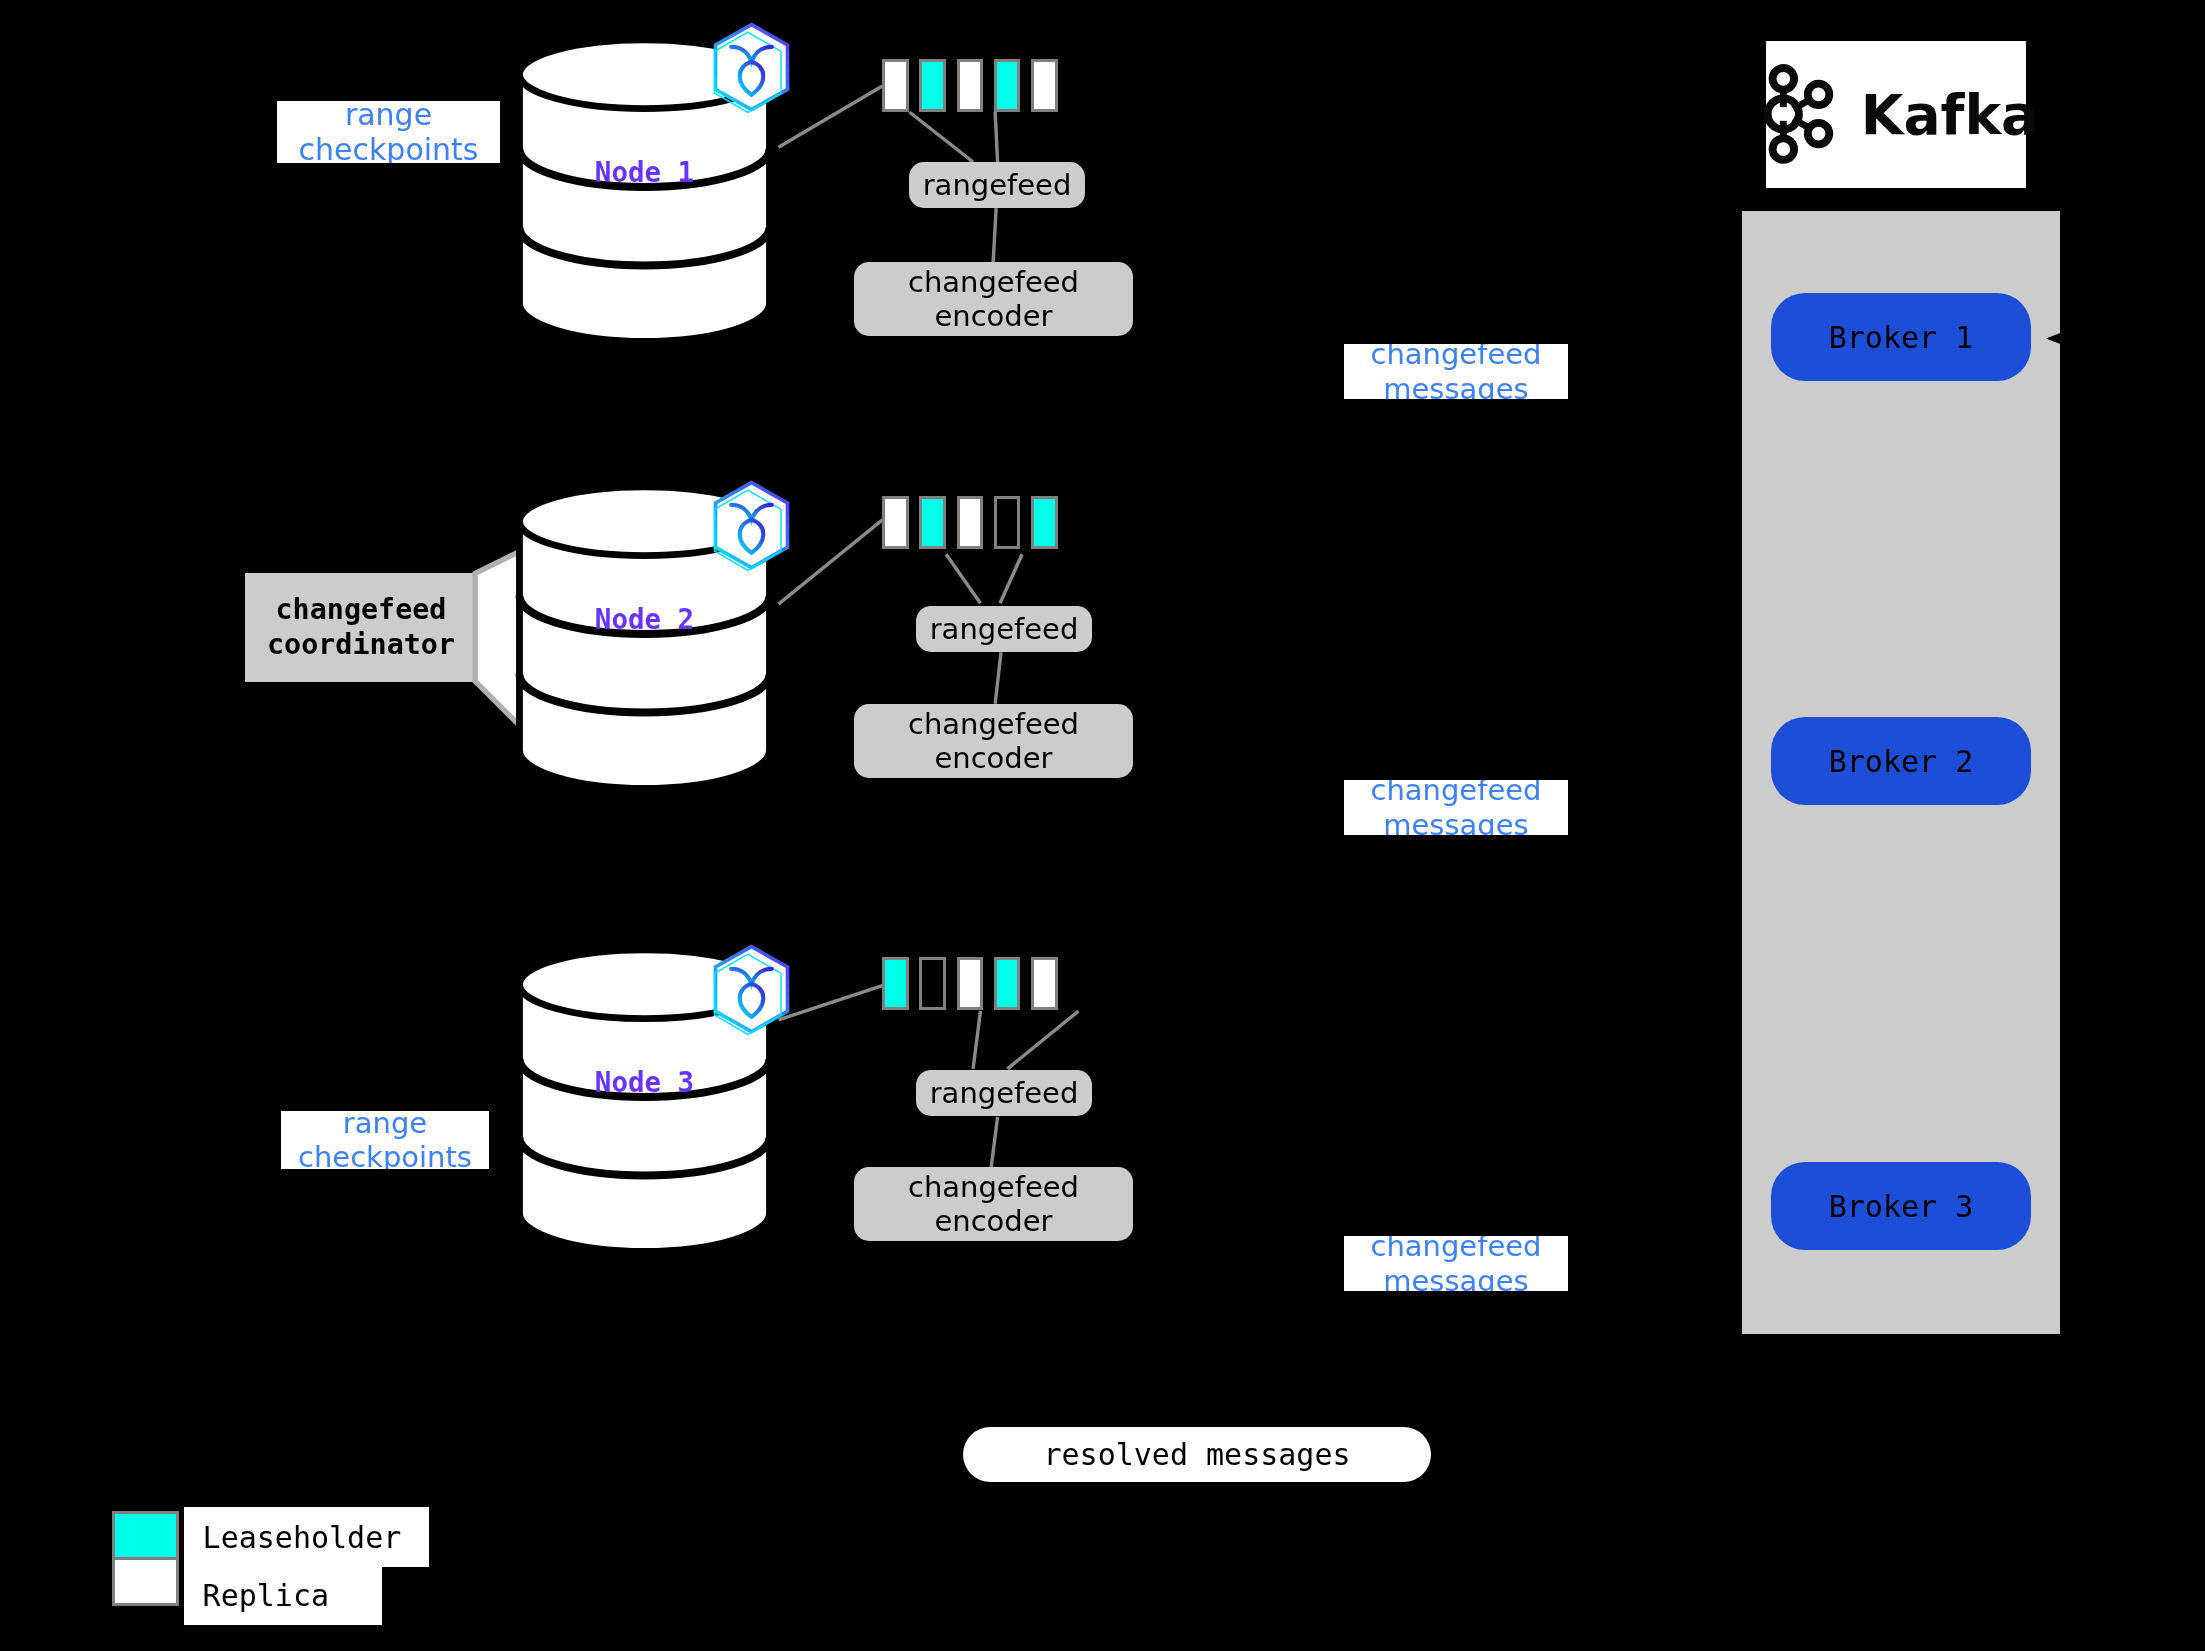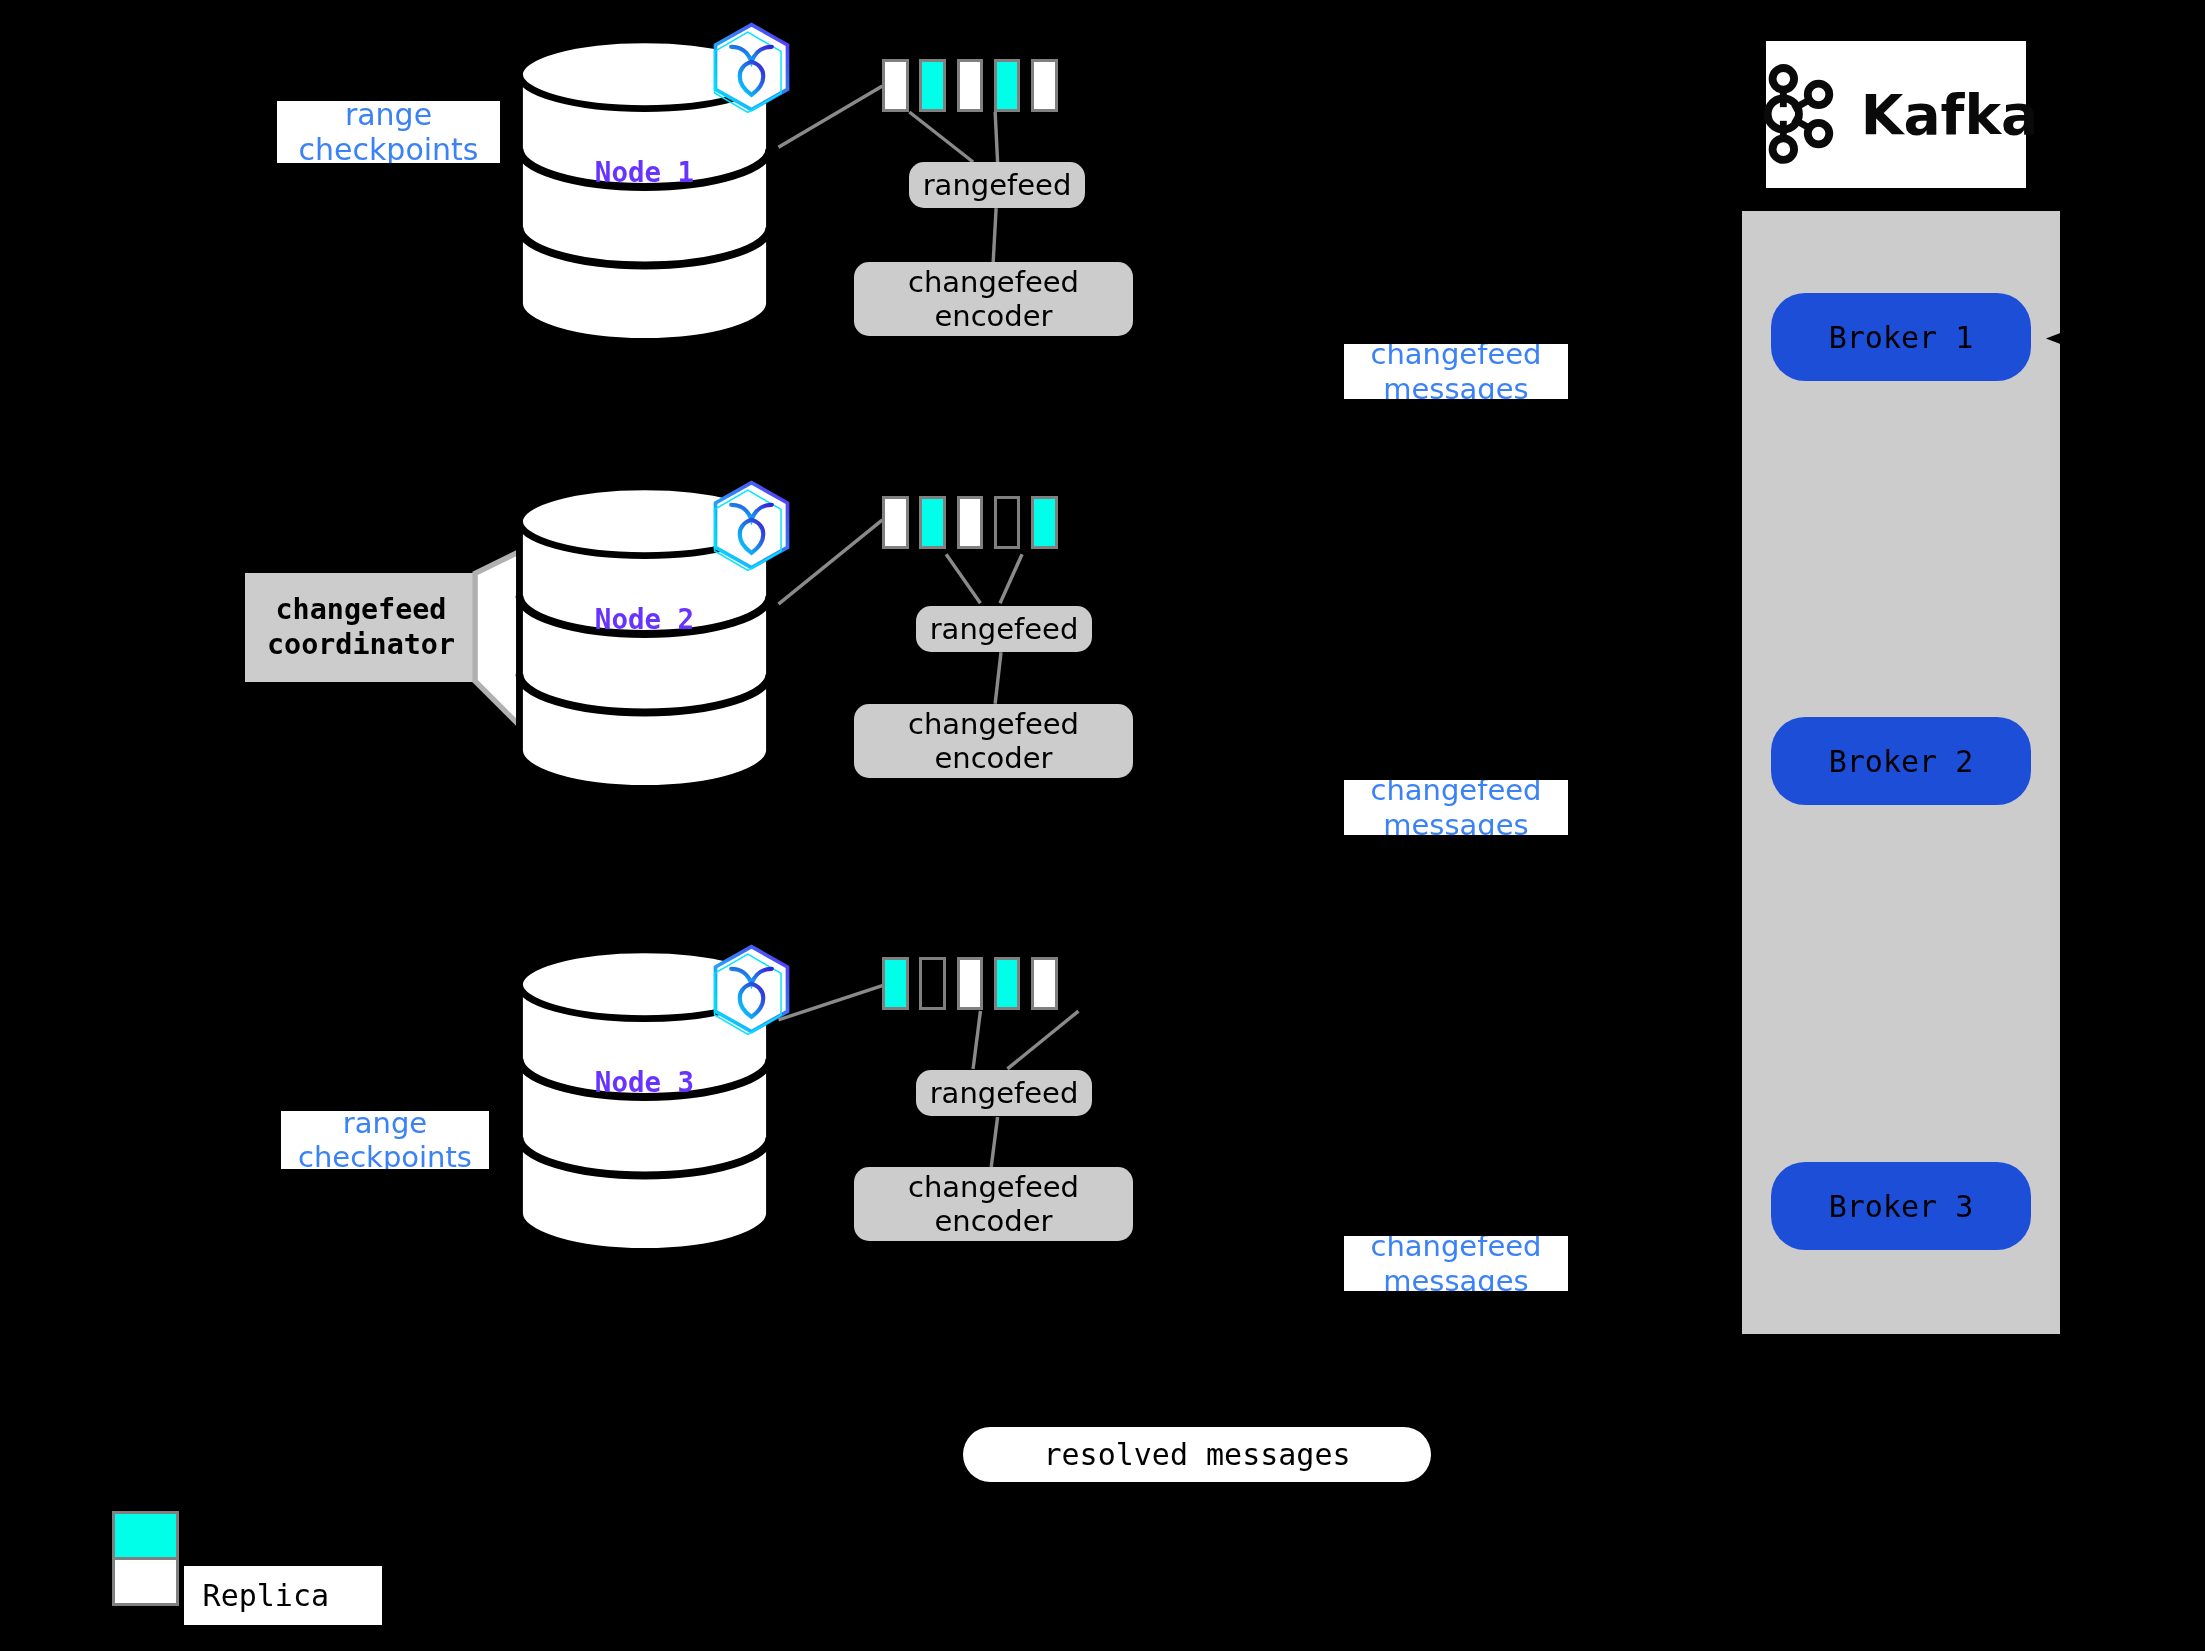--- a/index.html
+++ b/index.html
@@ -320,16 +320,17 @@
 
   <div class="broker" style="left:1771px;top:293px;width:260px;height:88px;font-size:30px;">Broker 1</div>
   <div class="broker" style="left:1771px;top:717px;width:260px;height:88px;font-size:30px;">Broker 2</div>
   <div class="broker" style="left:1771px;top:1162px;width:260px;height:88px;font-size:30px;">Broker 3</div>
 
   <div class="pill" style="left:963px;top:1427px;width:468px;height:55px;font-size:30px;">resolved messages</div>
 
   <div class="legend-swatch" style="left:112px;top:1511px;width:67px;height:49px;background:#00ffe8;"></div>
   <div class="legend-swatch" style="left:112px;top:1557px;width:67px;height:49px;background:#ffffff;"></div>
 
+  <div class="legend-label" style="left:184px;top:1507px;width:226px;height:60px;padding-left:18.6px;font-size:30px;">Leaseholder</div>
   <div class="legend-label" style="left:184px;top:1566px;width:179px;height:59px;padding-left:18.6px;font-size:30px;">Replica</div>
 
 </div>
 
 
 </body></html>

